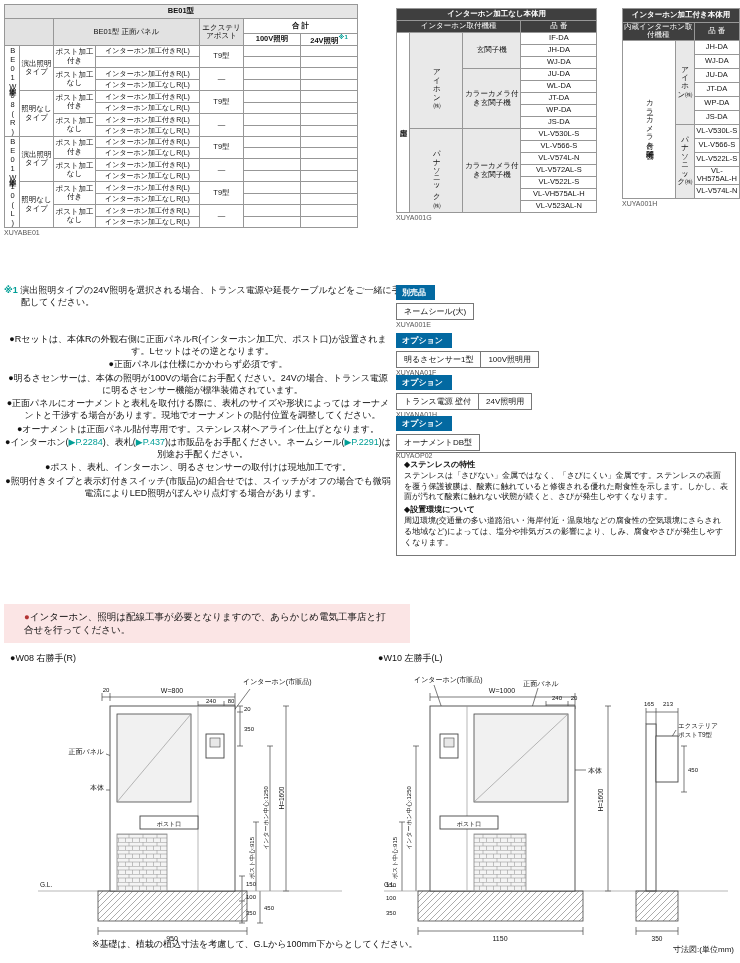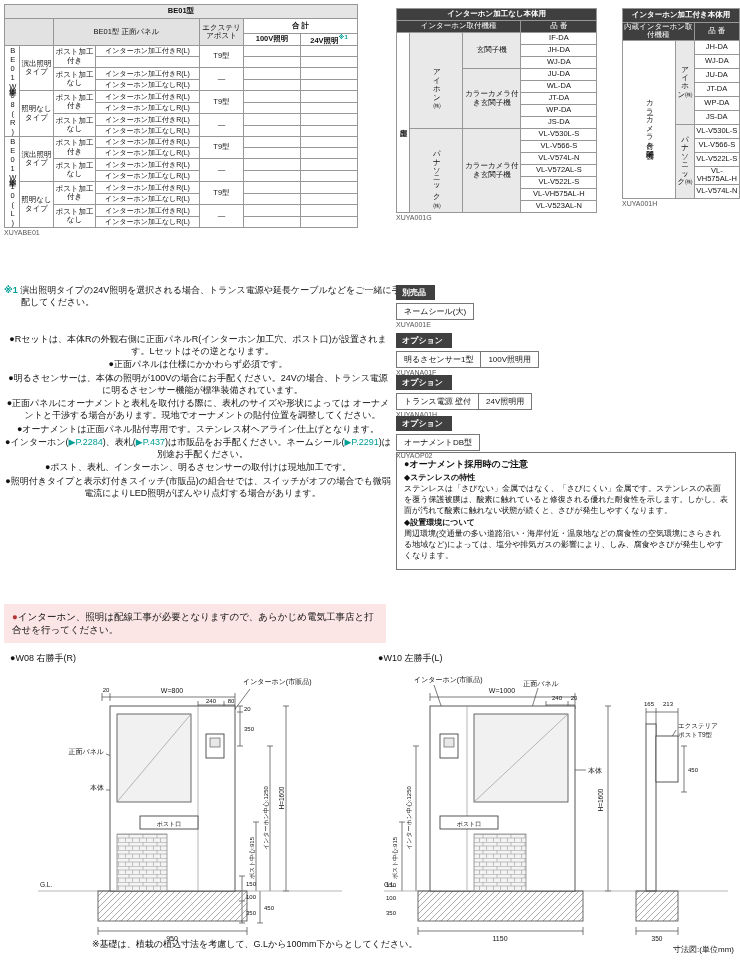--- a/index.html
+++ b/index.html
@@ -22,38 +22,38 @@
   .sub-h{font-weight:bold;font-size:7.5px;height:11px;}
   .sup{font-size:6px;vertical-align:super;}
   .rot{writing-mode:vertical-rl;text-orientation:upright;font-size:7px;letter-spacing:0;padding:1px 0;}
   .main .panel{height:10px;font-size:7px;}
   .nashi td{height:11px;}
   .tsuki td{height:13px;}
   .part{background:#fff;font-size:7.5px;}
   .code{font-size:7px;color:#555;margin-top:1px;text-align:left;}
 
   
-  .mini-head{display:inline-block;background:#404040;color:#fff;font-size:8px;font-weight:bold;
+  .mini-head{display:inline-block;background:#0369a1;color:#fff;font-size:8px;font-weight:bold;
              padding:2px 9px 2px 6px;}
   .mini-row{display:inline-flex;border:1px solid #777;background:#fff;}
   .mini-row span{display:inline-block;padding:2px 7px;font-size:8px;border-right:1px solid #777;text-align:center;}
   .mini-row span:last-child{border-right:none;}
 
   
   .refnote{font-size:9px;line-height:1.35;width:382px;padding-left:17px;text-indent:-17px;}
   .accent{color:#009e96;}
   .b{font-weight:bold;}
   .red{color:#b23434;}
   .notes{width:388px;font-size:9px;line-height:1.36;}
   .note{padding-left:9px;text-indent:-9px;margin-bottom:1px;}
   .caution{width:324px;border:1px solid #777;padding:5px 7px;font-size:8px;line-height:1.35;}
   .c-title{font-weight:bold;font-size:9px;margin-bottom:3px;}
   .c-head{font-weight:bold;margin-top:2px;}
   .c-body{margin-bottom:2px;}
-  .wiring{width:366px;background:#fbe5e5;padding:6px 8px;font-size:9.5px;line-height:1.4;}
+  .wiring{width:366px;background:#fbe5e5;padding:6px 20px;font-size:9.5px;line-height:1.4;}
 
   
   .dr-title{font-size:9px;margin-bottom:1px;}
   svg text{font-size:7px;fill:#111;font-family:"Liberation Sans","DejaVu Sans",sans-serif;}
   svg .t6{font-size:6px;} svg .t65{font-size:6.5px;} svg .t7{font-size:7px;}
   svg .dim path, svg .dim line{stroke:#444;stroke-width:0.7;fill:none;}
   svg .shape{fill:#fff;stroke:#444;stroke-width:0.9;}
   svg .thin{stroke:#9a9a9a;stroke-width:0.7;}
   .footer-note{font-size:9px;}
   .units{font-size:8px;}
@@ -373,21 +373,20 @@
 
   <div class="abs" style="left:396px;top:412px;">
     <div class="mini-head">オプション</div><br>
     <div class="mini-row">
         <span>オーナメントDB型</span>
       </div>
     <div class="code">XUYAOP02</div>
   </div>
 
   <div class="abs caution" style="left:396px;top:452px;">
-    <div class="c-title">●オーナメント採用時のご注意</div>
     <div class="c-head">◆ステンレスの特性</div>
     <div class="c-body">ステンレスは「さびない」金属ではなく、「さびにくい」金属です。ステンレスの表面を覆う保護被膜は、酸素に触れていると修復される優れた耐食性を示します。しかし、表面が汚れて酸素に触れない状態が続くと、さびが発生しやすくなります。</div>
     <div class="c-head">◆設置環境について</div>
     <div class="c-body">周辺環境(交通量の多い道路沿い・海岸付近・温泉地などの腐食性の空気環境にさらされる地域など)によっては、塩分や排気ガスの影響により、しみ、腐食やさびが発生しやすくなります。</div>
   </div>
 
   <div class="abs wiring" style="left:4px;top:604px;">
     <span class="red">●</span><span>インターホン、照明は配線工事が必要となりますので、あらかじめ電気工事店と打合せを行ってください。</span>
   </div>
 

